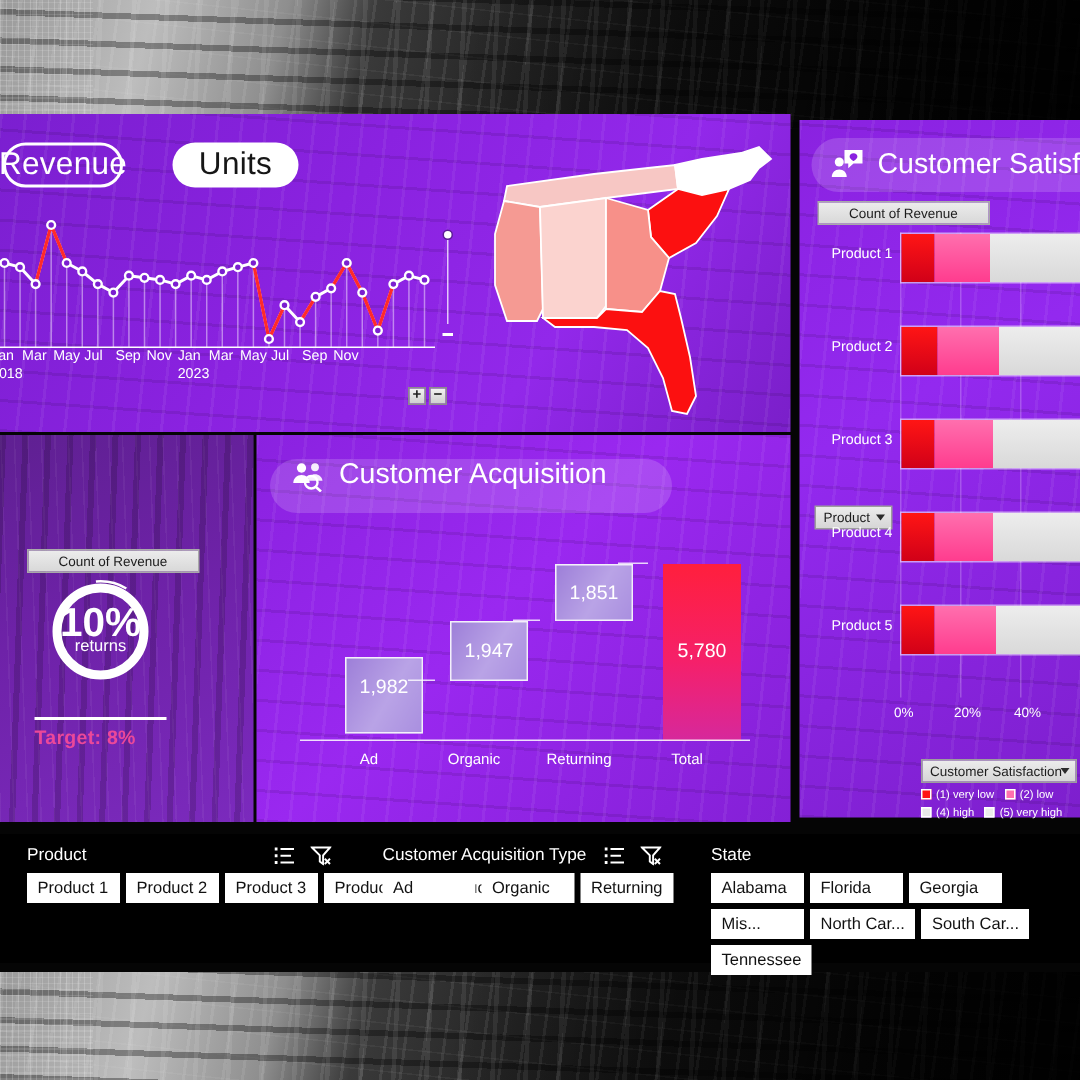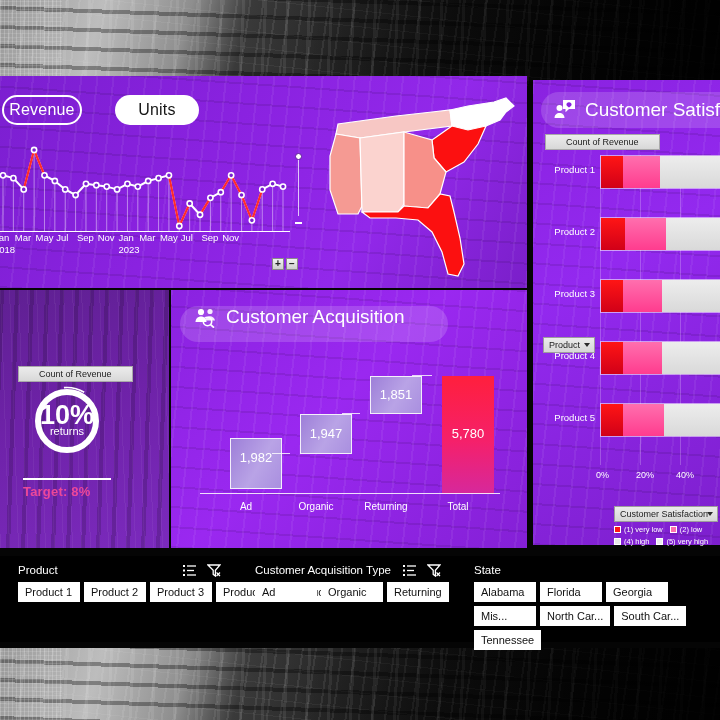--- a/index.html
+++ b/index.html
@@ -63,21 +63,21 @@
   .tex-dark {
     position:absolute; inset:0; pointer-events:none;
     background-image:
       repeating-linear-gradient(92deg, rgba(0,0,0,.16) 0 4px, rgba(0,0,0,0) 4px 15px),
       repeating-linear-gradient(88deg, rgba(255,255,255,.05) 0 1px, rgba(0,0,0,0) 1px 9px);
   }
 
   
   .pill {
     position:absolute; display:flex; align-items:center; justify-content:center;
-    border-radius:999px; font-size:16px; letter-spacing:.2px;
+    border-radius:999px; font-size:21px; letter-spacing:.2px;
   }
   .pill-outline { border:2px solid #ffffff; color:#fff; background:transparent; }
   .pill-solid   { background:#ffffff; color:#161616; }
 
   
   .linechart { position:absolute; left:0; top:140px; width:288px; height:92px; }
   .axis-labels { position:absolute; left:0; top:232px; width:290px; height:26px; }
   .axis-labels span {
     position:absolute; color:#ffffff; font-size:9.5px; white-space:nowrap;
   }

